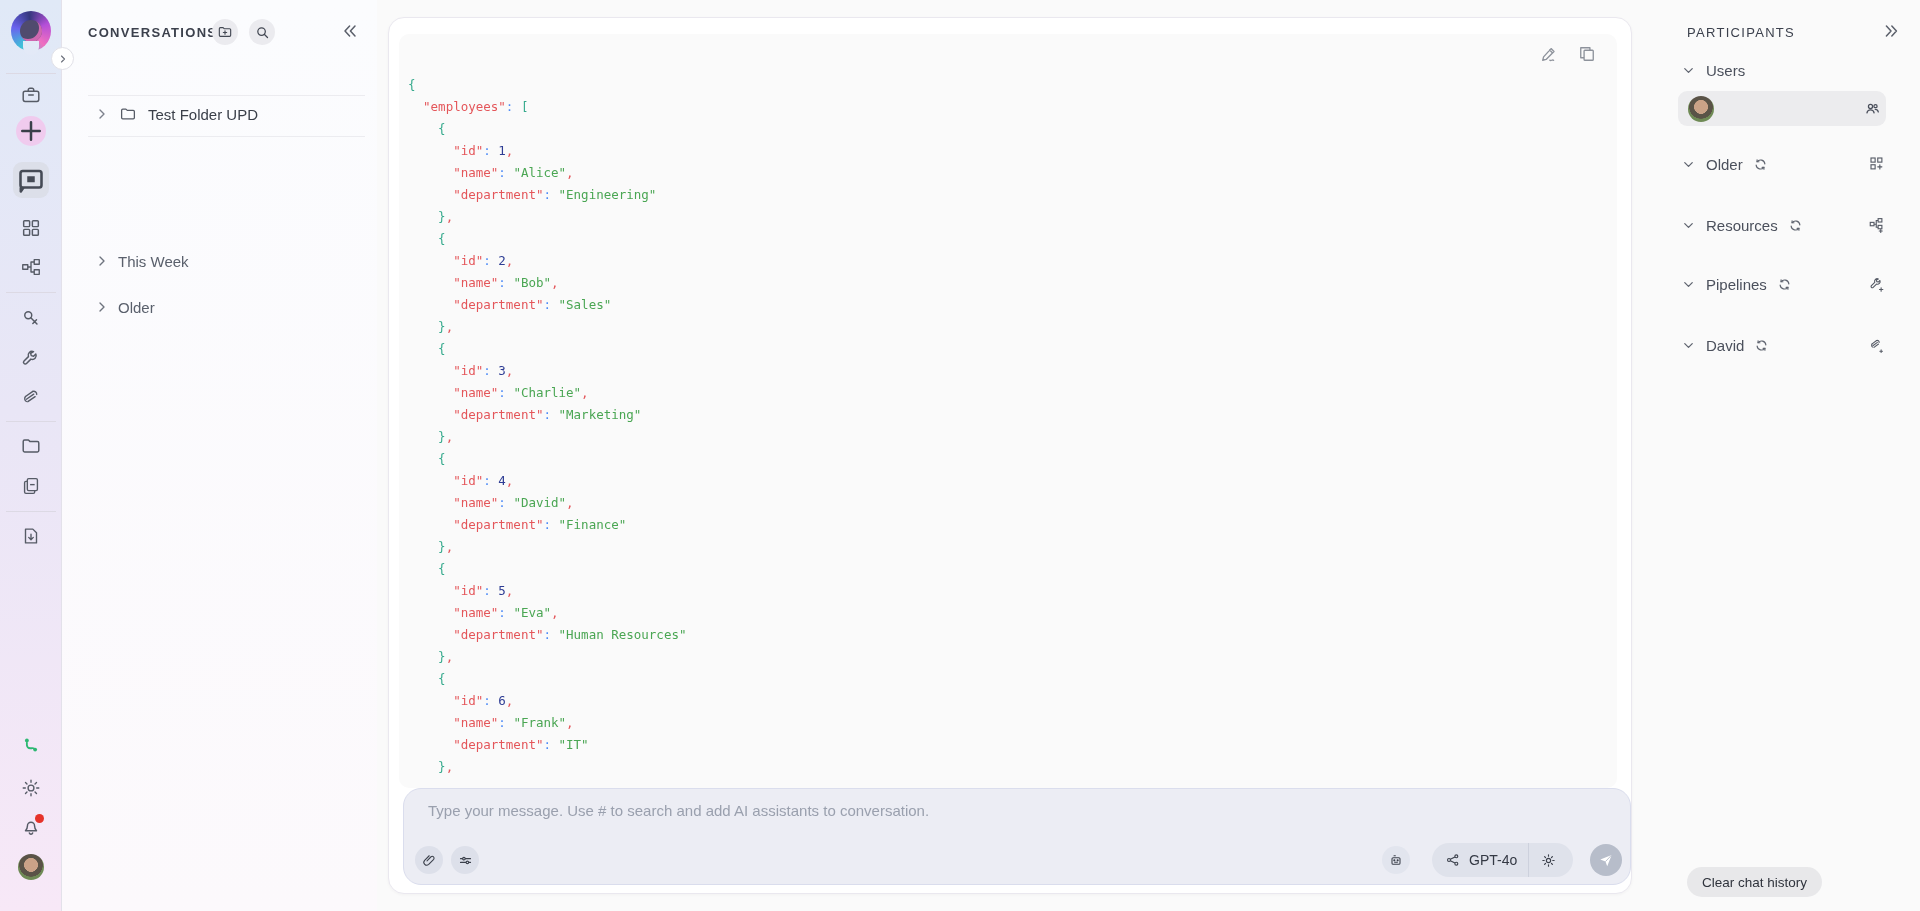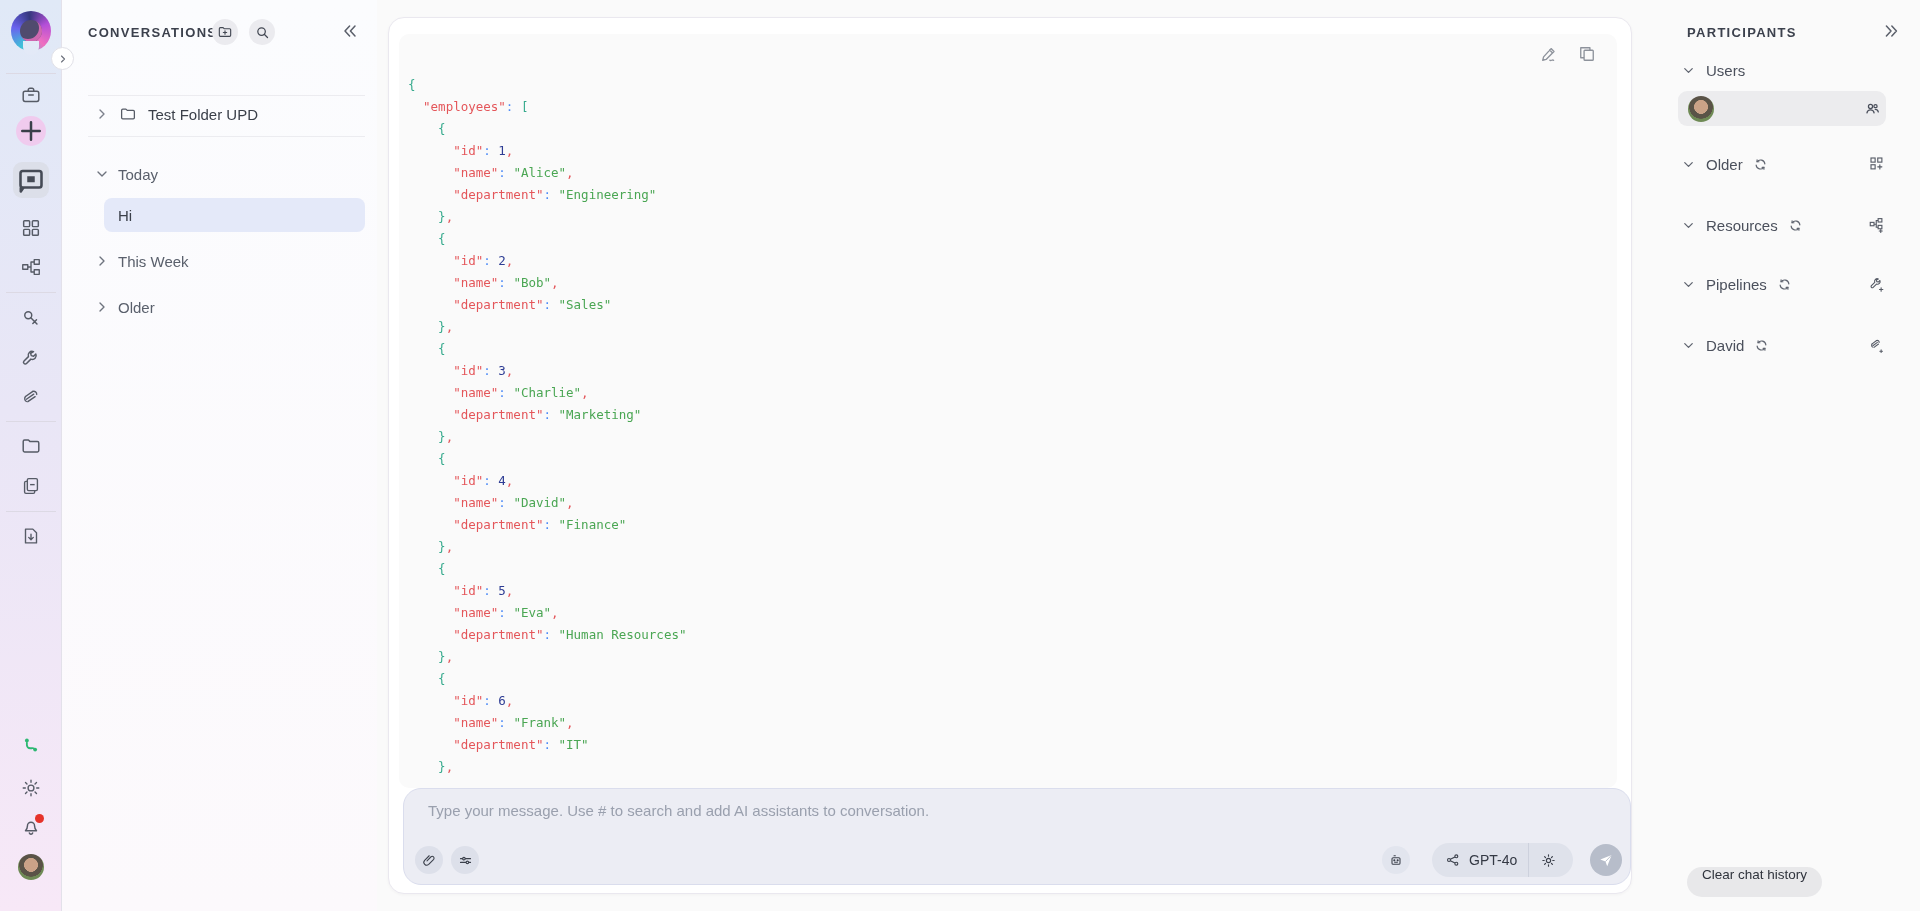--- a/index.html
+++ b/index.html
@@ -73,34 +73,34 @@
           background:#dfe2eb; display:flex; align-items:center; }
   .model-pill .mico { width:16px; height:16px; color:#3c414c; margin-left:13px; }
   .model-pill .mlbl { font-size:14px; color:#343944; margin-left:8px; }
   .model-pill .mdiv { width:1px; height:34px; background:#cdd1dd; margin-left:11px; }
   .model-pill .gico { width:17px; height:17px; color:#3c414c; margin-left:11px; }
   .send-btn { position:absolute; left:1186px; top:55px; width:32px; height:32px; border-radius:50%;
           background:#b7bdca; display:flex; align-items:center; justify-content:center; color:#fff; }
 
   
   .parts { position:absolute; left:1669px; top:0; width:251px; height:911px; }
-  .parts-title { position:absolute; left:18px; top:25px; font-size:13px; font-weight:700;
+  .parts-title { position:absolute; left:18px; top:25px; font-size:13px; font-weight:400;
           letter-spacing:1.3px; color:#3c414d; }
   .collapse-right { position:absolute; left:212px; top:21px; width:20px; height:20px; color:#5a5f6a; }
   .psect { position:absolute; left:0; width:251px; height:24px; display:flex; align-items:center; color:#4b505c;text-align:right; }
   .psect .chev { width:15px; height:15px; color:#5f held6a; color:#5f646f; margin-left:12px; }
   .psect .lbl { margin-left:10px; font-size:15px; }
   .psect .refresh { width:15px; height:15px; color:#5f646f; margin-left:10px; }
   .psect .addico { position:absolute; left:199px; width:18px; height:18px; color:#565b66; }
   .user-pill { position:absolute; left:9px; top:91px; width:208px; height:35px; border-radius:9px;
           background:#ececee; display:flex; align-items:center; }
   .user-pill .avatar-sm { width:26px; height:26px; margin-left:10px; }
   .user-pill .people { position:absolute; left:185px; width:19px; height:19px; color:#4b505c; }
   .clear-btn { position:absolute; left:18px; top:867px; height:30px; padding:0 15px; border-radius:15px;
-          background:#e8e8ea; display:flex; align-items:flex-start; font-size:13.5px; color:#2f333c; }
+          background:#e8e8ea; display:flex; align-items:center; font-size:13.5px; color:#2f333c; }
 </style>
 </head>
 <body>
 
 <div class="rail">
   <div class="logo"></div>
 
   <div class="rdiv" style="top:73px"></div>
 
   <div class="ritem" style="top:84px">
@@ -250,30 +250,21 @@
     <svg class="chev" viewBox="0 0 24 24" fill="none" stroke="currentColor" stroke-width="2" stroke-linecap="round" stroke-linejoin="round">
         <path d="M9 6l6 6-6 6"></path>
       </svg>
     <svg class="fico" viewBox="0 0 24 24" fill="none" stroke="currentColor" stroke-width="1.7" stroke-linejoin="round">
         <path d="M3.5 7a1.5 1.5 0 0 1 1.5-1.5h4.2L11 7.2h8A1.5 1.5 0 0 1 20.5 8.7V17A1.5 1.5 0 0 1 19 18.5H5A1.5 1.5 0 0 1 3.5 17z"></path>
       </svg>
     <span class="lbl">Test Folder UPD</span>
   </div>
   <div class="cdiv" style="top:136px"></div>
 
-  <div class="sect" style="top:160px; height:28px">
-    <svg class="chev" viewBox="0 0 24 24" fill="none" stroke="currentColor" stroke-width="2" stroke-linecap="round" stroke-linejoin="round">
-        <path d="M6 9l6 6 6-6"></path>
-      </svg>
-    <span class="lbl">Today</span>
-  </div>
-
-  <div class="conv-item">
-    <span class="lbl">Hi</span>
-  </div>
+
 
   <div class="sect" style="top:293px; height:28px">
     <svg class="chev" viewBox="0 0 24 24" fill="none" stroke="currentColor" stroke-width="2" stroke-linecap="round" stroke-linejoin="round">
         <path d="M9 6l6 6-6 6"></path>
       </svg>
     <span class="lbl">Older</span>
   </div>
 
   <div class="sect" style="top:247px; height:28px">
     <svg class="chev" viewBox="0 0 24 24" fill="none" stroke="currentColor" stroke-width="2" stroke-linecap="round" stroke-linejoin="round">

